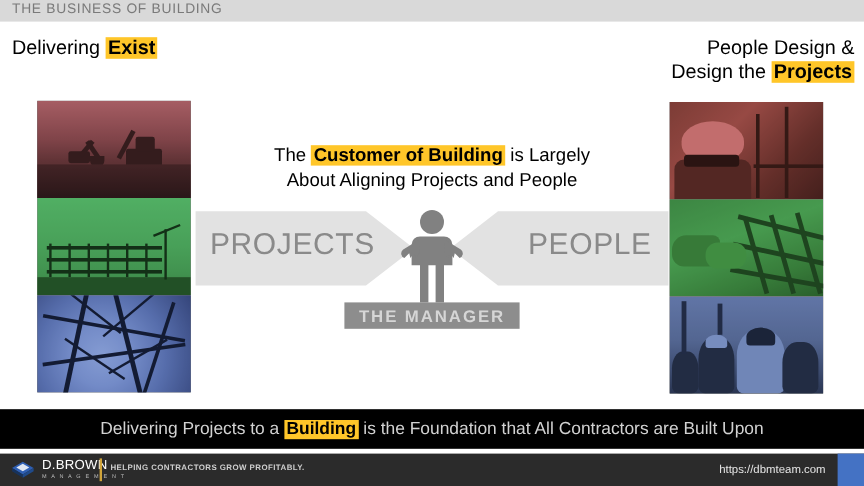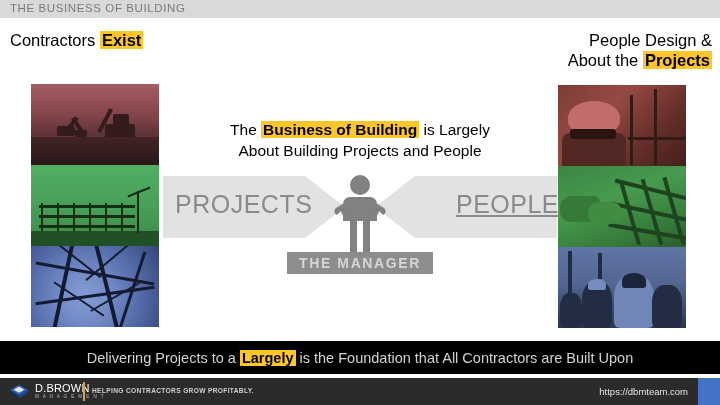--- a/index.html
+++ b/index.html
@@ -126,21 +126,21 @@
   #diagram { position: absolute; left: 0; top: 0; width: 720px; height: 405px; pointer-events: none; }
 
   .arrow-label {
     position: absolute;
     font-size: 25px;
     color: #8a8a8a;
     letter-spacing: .5px;
     white-space: nowrap;
   }
   #label-projects { left: 175px; top: 190px; }
-  #label-people   { left: 456px; top: 190px; text-decoration: underline; }
+  #label-people   { left: 440px; top: 190px; }
 
   #manager-box {
     position: absolute;
     left: 287px; top: 252px;
     width: 146px; height: 22px;
     background: #8d8d8d;
     display: flex; align-items: center; justify-content: center;
   }
   #manager-label {
     font-size: 14px; font-weight: bold;
@@ -201,26 +201,26 @@
 </style>
 </head>
 <body>
 
 <div id="slide">
 
   <div id="header-bar"></div>
   <div id="header-title">THE BUSINESS OF BUILDING</div>
 
   <div class="headline" id="headline-left">
-    <span class="hl-line l1"><span>Contractors </span><span class="hl">Exist</span></span>
+    <span class="hl-line l1"><span>Delivering </span><span class="hl">Exist</span></span>
   </div>
 
   <div class="headline" id="headline-right">
     <span class="hl-line l1">People Design &amp;</span>
-    <span class="hl-line l2"><span>About the </span><span class="hl">Projects</span></span>
+    <span class="hl-line l2"><span>Design the </span><span class="hl">Projects</span></span>
   </div>
 
   <div class="img-col" id="img-col-left">
 
     <div class="photo">
       <div class="ph-sky sc-exc">
         <div class="exc-body" style="left:74px;top:40px;width:30px;height:16px;"></div>
         <div class="exc-body" style="left:82px;top:30px;width:16px;height:12px;"></div>
         <div class="exc-arm" style="left:66px;top:22px;height:26px;transform:rotate(28deg);"></div>
         <div class="exc-arm" style="left:52px;top:30px;height:22px;transform:rotate(-34deg);"></div>
@@ -305,22 +305,22 @@
         <div style="position:absolute;left:30px;top:32px;width:18px;height:11px;background:#d6dbe4;border-radius:50% 50% 2px 2px;"></div>
         <div style="position:absolute;left:10px;top:4px;width:4px;height:44px;background:#3b4352;"></div>
         <div style="position:absolute;left:40px;top:6px;width:4px;height:26px;background:#3b4352;"></div>
       </div>
       <div class="tint blue"></div>
     </div>
 
   </div>
 
   <div id="center-statement">
-    <span class="cs-line"><span>The </span><span class="hl">Business of Building</span><span> is Largely</span></span>
-    <span class="cs-line">About Building Projects and People</span>
+    <span class="cs-line"><span>The </span><span class="hl">Customer of Building</span><span> is Largely</span></span>
+    <span class="cs-line">About Aligning Projects and People</span>
   </div>
 
   <svg id="diagram" viewBox="0 0 720 405">
 
     <polygon points="163,176 305,176 345,207 305,238 163,238" fill="#e2e2e2"></polygon>
 
     <polygon points="557,176 415,176 375,207 415,238 557,238" fill="#e2e2e2"></polygon>
 
     <g fill="#818181">
       <circle cx="360" cy="185" r="10"></circle>
@@ -331,21 +331,21 @@
   </svg>
 
   <div class="arrow-label" id="label-projects">PROJECTS</div>
   <div class="arrow-label" id="label-people">PEOPLE</div>
 
   <div id="manager-box">
     <span id="manager-label">THE MANAGER</span>
   </div>
 
   <div id="bottom-banner">
-    <span id="bottom-banner-text"><span>Delivering Projects to a </span><span class="hl">Largely</span><span> is the Foundation that All Contractors are Built Upon</span></span>
+    <span id="bottom-banner-text"><span>Delivering Projects to a </span><span class="hl">Building</span><span> is the Foundation that All Contractors are Built Upon</span></span>
   </div>
 
   <div id="footer">
     <div id="logo-wrap">
       <svg id="logo-mark" viewBox="0 0 24 20">
         <polygon points="2,9 12,3 22,9 12,15" fill="#2f5fb3"></polygon>
         <polygon points="2,9 12,15 12,18 2,12" fill="#16325c"></polygon>
         <polygon points="22,9 12,15 12,18 22,12" fill="#1f4a8a"></polygon>
         <polygon points="6,8.5 12,5 18,8.5 12,12" fill="#dfe6f2"></polygon>
       </svg>

